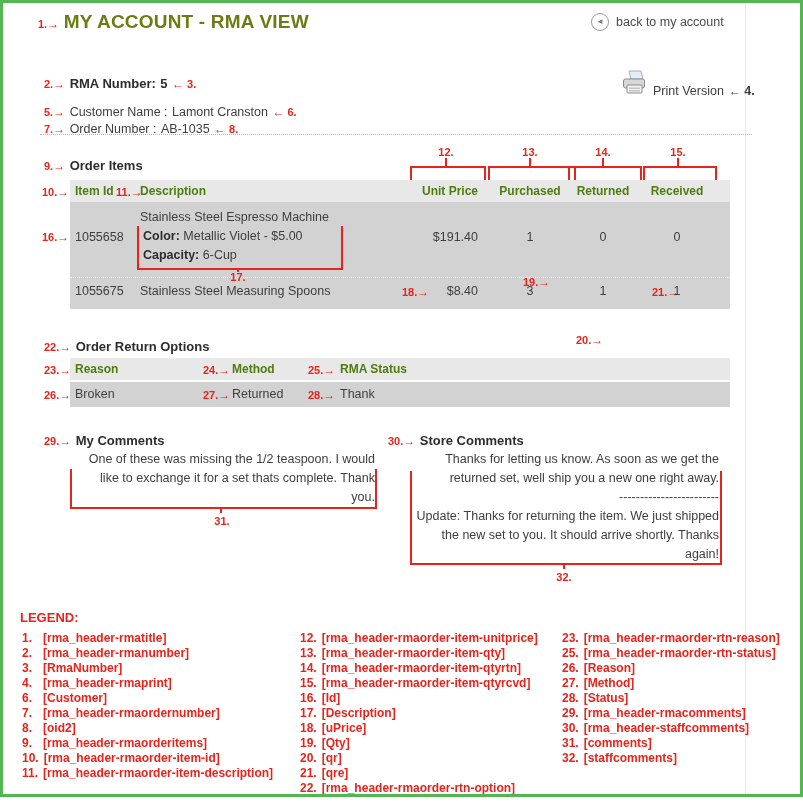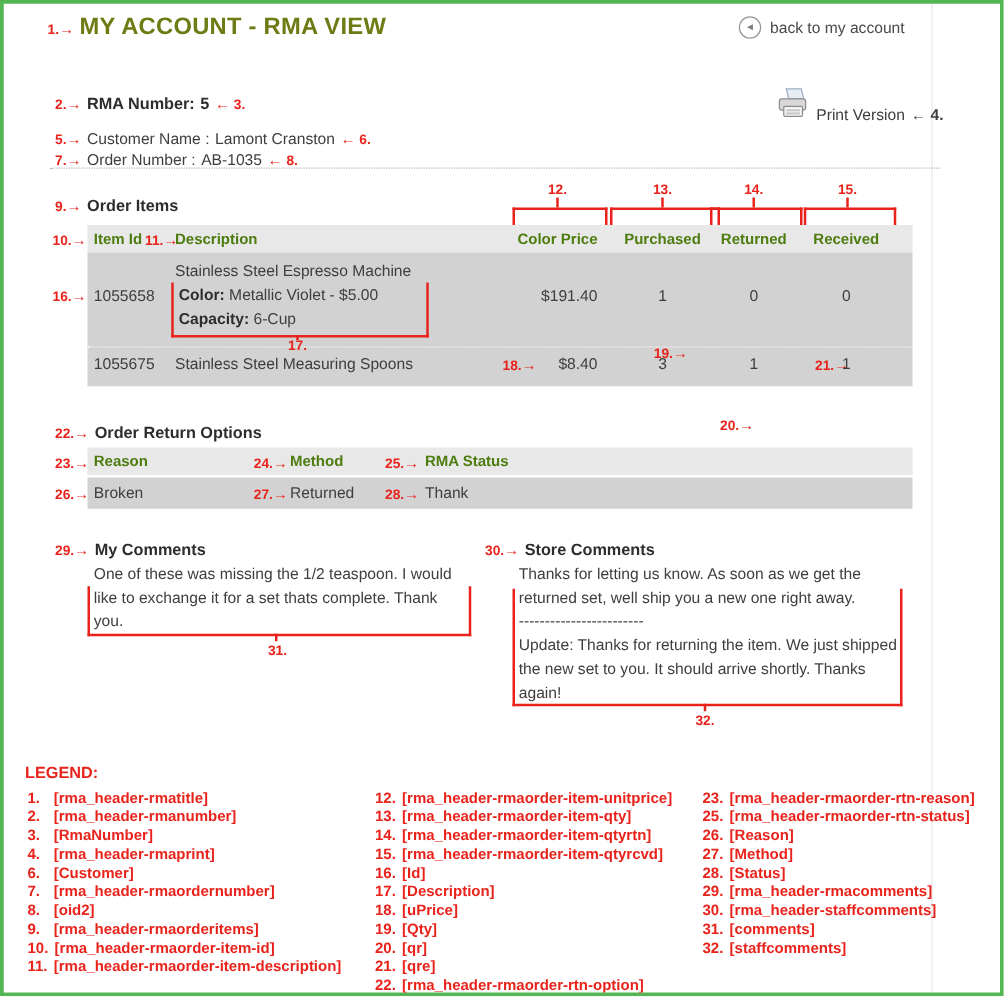--- a/index.html
+++ b/index.html
@@ -4,21 +4,21 @@
 <style>
   html,body{margin:0;padding:0;background:#fff;}
   .page{
     position:relative;
     width:797px;height:791px;
     border:3px solid #53b653;
     background:#fff;
     font-family:"Liberation Sans", sans-serif;
     overflow:hidden;
   }
-  .abs{position:absolute;}
+  .abs{position:absolute;text-align:right;}
   .vline{position:absolute;left:742px;top:0;width:1px;height:791px;background:#e7e7e7;}
   .title{color:#6e7b15;font-size:19px;font-weight:bold;letter-spacing:0.2px;}
   .ann{color:#e8231c;font-weight:bold;font-size:11px;white-space:nowrap;}
   .ann .ar{font-size:12px;}
   .hbold{color:#2d2d2d;font-size:13px;font-weight:bold;white-space:nowrap;}
   .txt{color:#3e3e3e;font-size:12.5px;white-space:nowrap;}
   .olive{color:#4d7c0f;font-size:12px;font-weight:bold;white-space:nowrap;}
   .cell{color:#3e3e3e;font-size:12.5px;white-space:nowrap;}
   .b{font-weight:bold;color:#2d2d2d;}
   .rt{text-align:right;}
@@ -114,21 +114,21 @@
   <div class="cap" style="left:640px;top:163px;width:70px;height:14px;"></div>
 
   <div class="bg" style="left:67px;top:177px;width:660px;height:22px;background:#e8e8e8;"></div>
   <div class="bg" style="left:67px;top:199px;width:660px;height:107px;background:#d2d2d2;"></div>
   <div class="rowdiv" style="left:67px;top:274px;width:660px;"></div>
 
   <span class="abs ann" style="left:39px;top:182px;"><span>10.</span><span class="ar">→</span></span>
   <span class="abs olive" style="left:72px;top:181px;">Item Id</span>
   <span class="abs ann" style="left:113px;top:182px;"><span>11.</span><span class="ar">→</span></span>
   <span class="abs olive" style="left:137px;top:181px;">Description</span>
-  <span class="abs olive rt" style="left:395px;top:181px;width:80px;">Color Price</span>
+  <span class="abs olive rt" style="left:395px;top:181px;width:80px;">Unit Price</span>
   <span class="abs olive ct" style="left:489px;top:181px;width:76px;">Purchased</span>
   <span class="abs olive ct" style="left:565px;top:181px;width:70px;">Returned</span>
   <span class="abs olive ct" style="left:639px;top:181px;width:70px;">Received</span>
 
   <span class="abs ann" style="left:39px;top:227px;"><span>16.</span><span class="ar">→</span></span>
   <span class="abs cell" style="left:72px;top:227px;">1055658</span>
   <span class="abs cell" style="left:137px;top:207px;">Stainless Steel Espresso Machine</span>
   <span class="abs cell" style="left:140px;top:226px;"><span class="b">Color:</span> <span>Metallic Violet - $5.00</span></span>
   <span class="abs cell" style="left:140px;top:245px;"><span class="b">Capacity:</span> <span>6-Cup</span></span>
   <span class="abs cell rt" style="left:395px;top:227px;width:80px;">$191.40</span>

